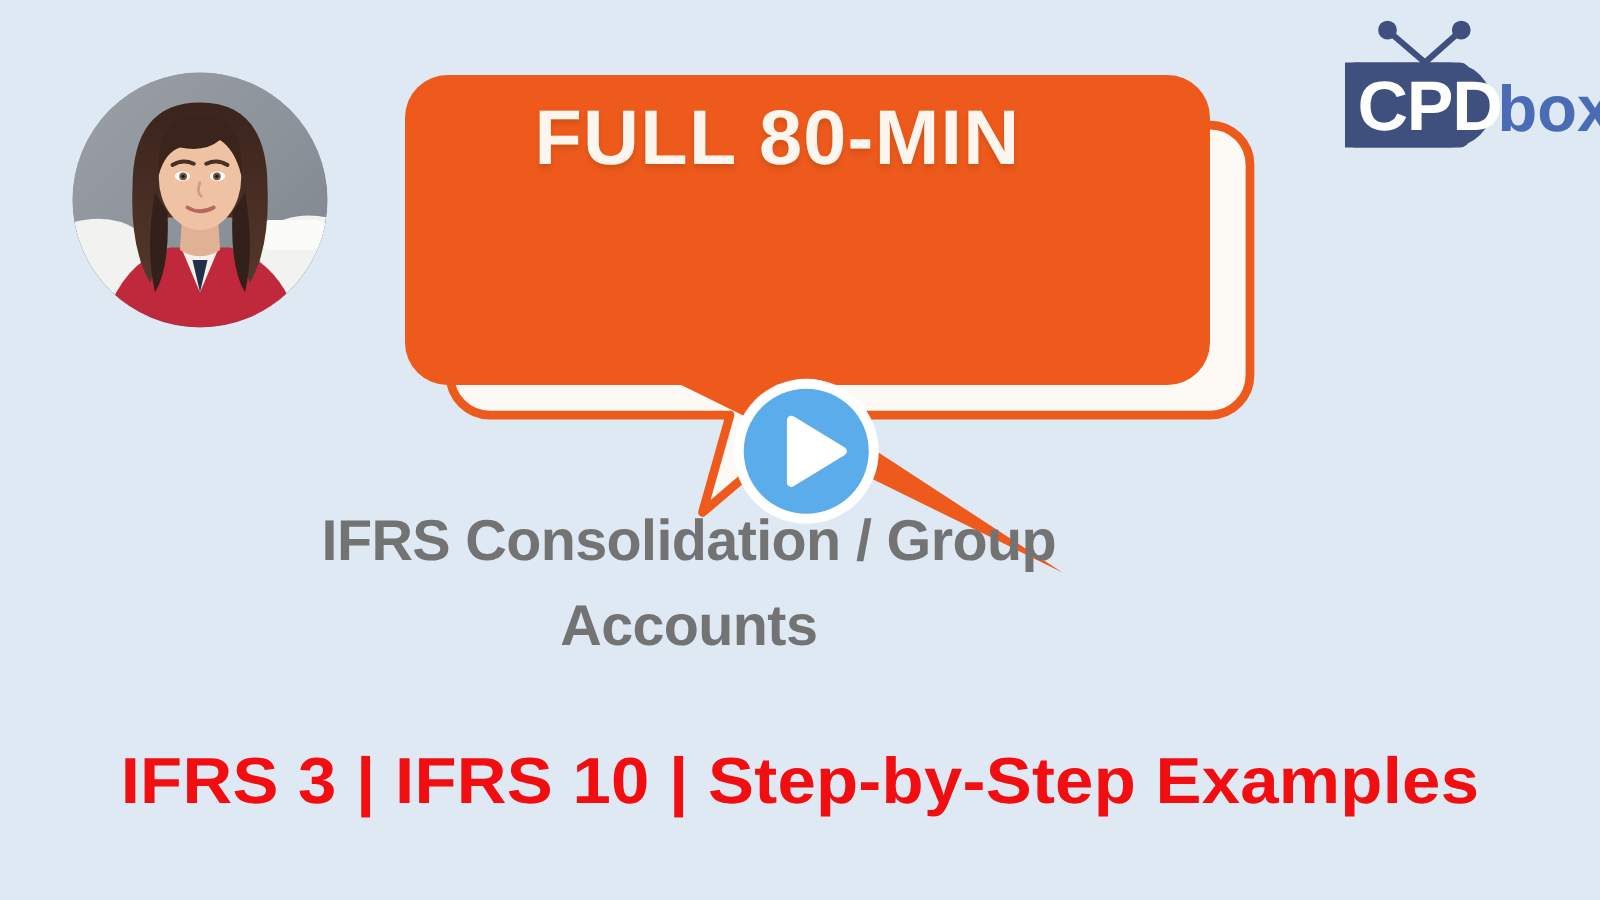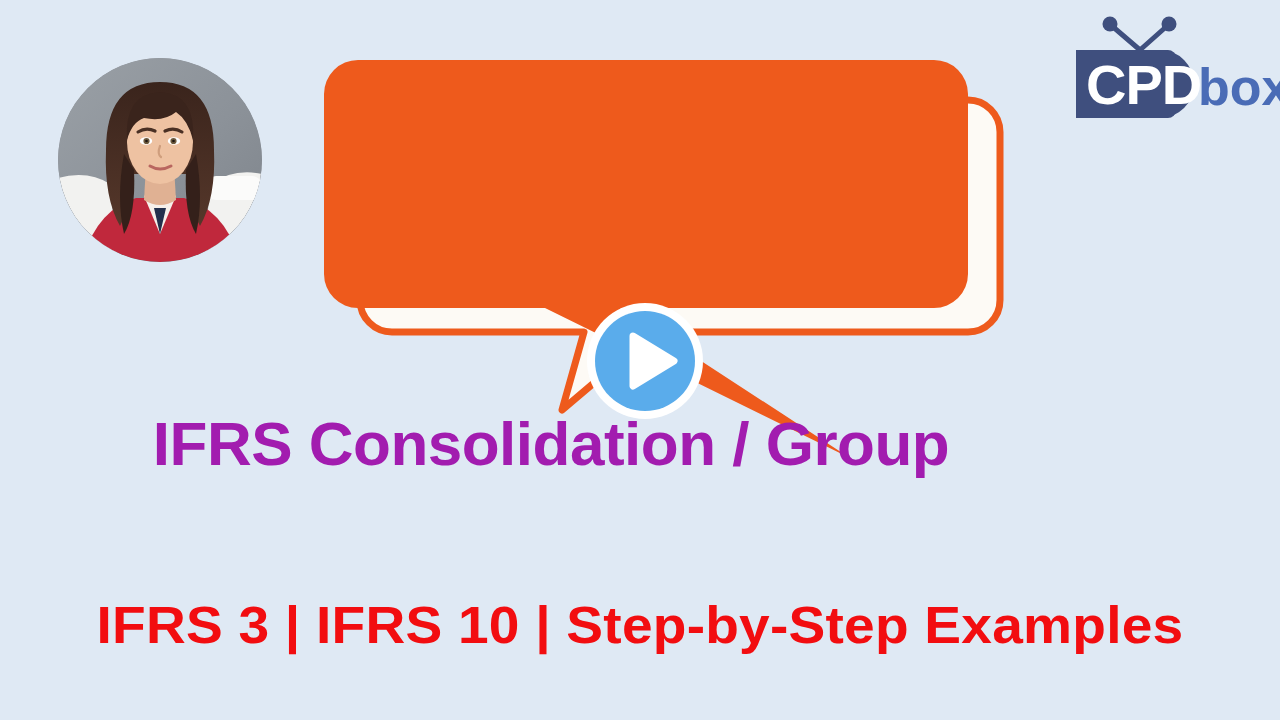--- a/index.html
+++ b/index.html
@@ -41,22 +41,22 @@
 
   
   .play-btn { position:absolute; left:586px; top:302px; width:118px; height:118px; }
   .play-btn svg { display:block; }
 
   
   .main-title {
     position:absolute;
     left:0; top:398px; width:1102px;
     text-align:center;
-    color:#a21caf;
-    font-size:62px;
+    color:#737373;
+    font-size:46px;
     font-weight:700;
     line-height:1.48;
     letter-spacing:-0.5px;
   }
   .sub-title {
     position:absolute;
     left:0; top:595px; width:1280px;
     text-align:center;
     color:#f20d10;
     font-size:52px;
@@ -135,32 +135,34 @@
         <path d="M38 38 H614 a32 32 0 0 1 32 32 V238 a32 32 0 0 1 -32 32 H300 l-92 78 22 -78 H38 a32 32 0 0 1 -32 -32 V70 a32 32 0 0 1 32 -32 Z" transform="translate(34,26)" fill="#fdfaf5" stroke="#ee5a1c" stroke-width="7" stroke-linejoin="round"></path>
       </g>
 
       <g>
         <path d="M38 24 H614 a34 34 0 0 1 34 34 V238 a34 34 0 0 1 -34 34 H300 l230 150 -305 -150 H38 a34 34 0 0 1 -34 -34 V58 a34 34 0 0 1 34 -34 Z" fill="#ee5a1c"></path>
       </g>
     </svg>
   </div>
 
   <div class="bubble-text">
+    <div>FULL 80-MIN</div>
   </div>
 
   <div class="play-btn">
     <svg width="118" height="118" viewBox="0 0 118 118" xmlns="http://www.w3.org/2000/svg">
       <circle cx="59" cy="59" r="58" fill="#ffffff"></circle>
       <circle cx="59" cy="59" r="50" fill="#5aaceb"></circle>
       <path d="M47 34 L88 59 L47 84 Z" fill="#ffffff" stroke="#ffffff" stroke-width="7" stroke-linejoin="round"></path>
     </svg>
   </div>
 
   <div class="main-title">
     <div>IFRS Consolidation / Group</div>
+    <div>Accounts</div>
   </div>
 
   <div class="sub-title">IFRS 3 | IFRS 10 | Step-by-Step Examples</div>
 
   <div class="logo">
     <svg width="212" height="112" viewBox="0 0 212 112" xmlns="http://www.w3.org/2000/svg">
 
       <g stroke="#3f4f7e" stroke-width="5" stroke-linecap="round" fill="#3f4f7e">
         <line x1="70" y1="38" x2="42" y2="14"></line>
         <line x1="70" y1="38" x2="97" y2="14"></line>

